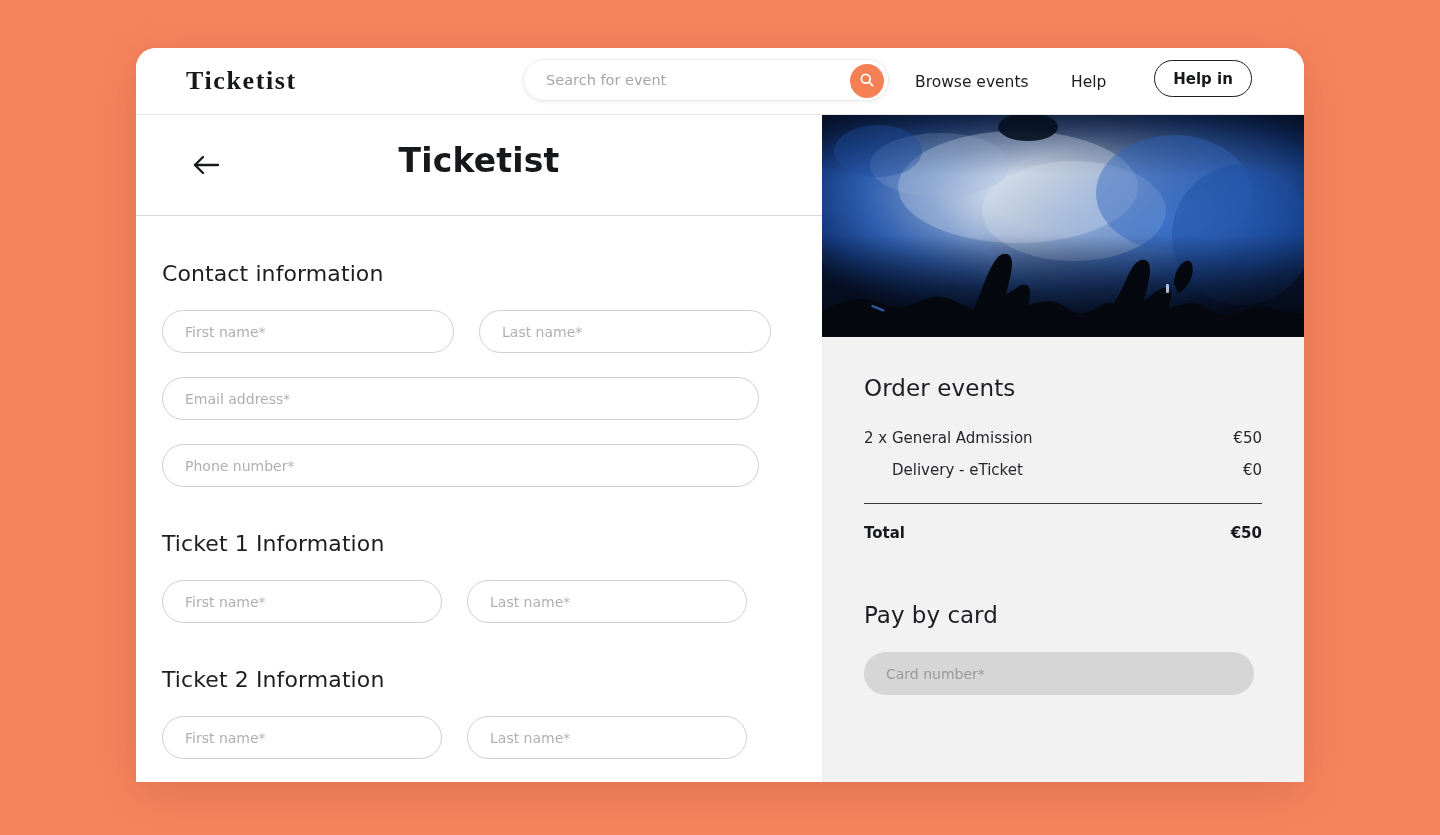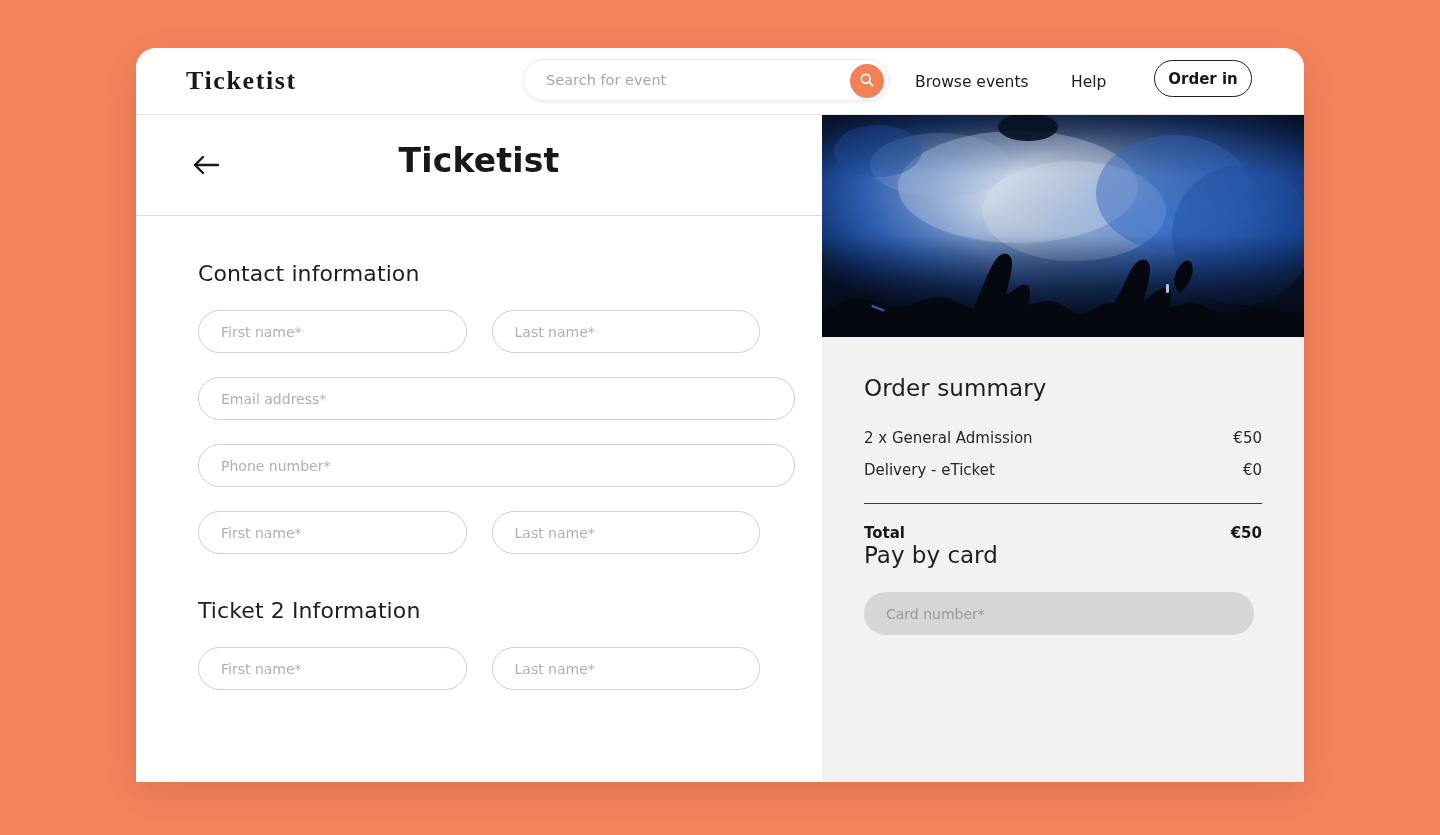--- a/index.html
+++ b/index.html
@@ -156,21 +156,21 @@
     left: 0;
     top: 26px;
     width: 686px;
     text-align: center;
     font-size: 33px;
     font-weight: 700;
     color: #17181c;
     letter-spacing: 0.2px;
   }
 
-  .form-body { position: relative; padding: 0 62px; margin-top: 12px; }
+  .form-body { position: relative; padding: 0 26px; margin-top: 12px; }
 
   .sect-title {
     font-size: 22px;
     font-weight: 400;
     color: #1d1e22;
     letter-spacing: 0.1px;
   }
   .sect-contact { margin-top: 45px; }
   .sect-ticket  { margin-top: 44px; }
 
@@ -226,39 +226,40 @@
   }
 
   .sum-row {
     display: flex;
     justify-content: space-between;
     align-items: baseline;
     margin-top: 28px;
     font-size: 15px;
     color: #26272b;
   }
-  .sum-row.second { margin-top: 14px; }
+  .sum-row.second { margin-top: 14px; margin-left: 28px; }
 
   .sum-divider {
     height: 1px;
     background: #3a3a3a;
     margin-top: 24px;
   }
 
   .sum-total {
     display: flex;
     justify-content: space-between;
     align-items: baseline;
     margin-top: 20px;
     font-size: 15px;
     font-weight: 700;
     color: #17181c;
   }
 
   .pay-title {
+    margin-top: 60px;
     font-size: 23px;
     font-weight: 400;
     color: #1d1e22;
   }
 
   .card-field {
     width: 390px;
     height: 43px;
     margin-top: 24px;
     border: none;
@@ -290,21 +291,21 @@
             <line x1="10.2" y1="10.2" x2="13.6" y2="13.6"></line>
           </svg>
         </span>
       </button>
     </div>
 
     <a class="nav-link nav-browse" href="#">Browse events</a>
 
     <a class="nav-link nav-help" href="#">Help</a>
 
-    <button class="signin-btn">Order in</button>
+    <button class="signin-btn">Help in</button>
   </div>
 
   <div class="left-col">
 
     <div class="page-head">
       <button class="back-arrow">
         <span>
           <svg width="30" height="22" viewBox="0 0 30 22" fill="none" stroke="#17181c" stroke-width="2.3" stroke-linecap="round" stroke-linejoin="round">
             <line x1="27" y1="11" x2="4" y2="11"></line>
             <polyline points="12,3 4,11 12,19"></polyline>
@@ -322,20 +323,21 @@
       <div class="field-row">
         <input class="field field-half-wide" type="text" placeholder="First name*" style="">
         <input class="field field-half-wide" type="text" placeholder="Last name*" style="">
       </div>
 
       <input class="field field-full" type="text" placeholder="Email address*" style="">
 
       <input class="field field-full" type="text" placeholder="Phone number*" style="">
 
       
+      <div class="sect-title sect-ticket">Ticket 1 Information</div>
 
       <div class="field-row">
         <input class="field field-half" type="text" placeholder="First name*" style="">
         <input class="field field-half" type="text" placeholder="Last name*" style="">
       </div>
 
       
       <div class="sect-title sect-ticket">Ticket 2 Information</div>
 
       <div class="field-row">
@@ -406,21 +408,21 @@
                    C368,168 362,176 356,178 Z"></path>
         </g>
 
         <rect x="344" y="169" width="3" height="9" rx="1.2" fill="#cfe0f7" opacity="0.85"></rect>
         <rect x="49" y="192" width="14" height="2.4" rx="1.2" fill="#3f79d6" opacity="0.7" transform="rotate(22 56 193)"></rect>
       </svg>
     </div>
 
     <div class="summary">
 
-      <div class="summary-title">Order summary</div>
+      <div class="summary-title">Order events</div>
 
       <div class="sum-row">
         <span>2 x General Admission</span>
         <span>€50</span>
       </div>
 
       <div class="sum-row second">
         <span>Delivery - eTicket</span>
         <span>€0</span>
       </div>

